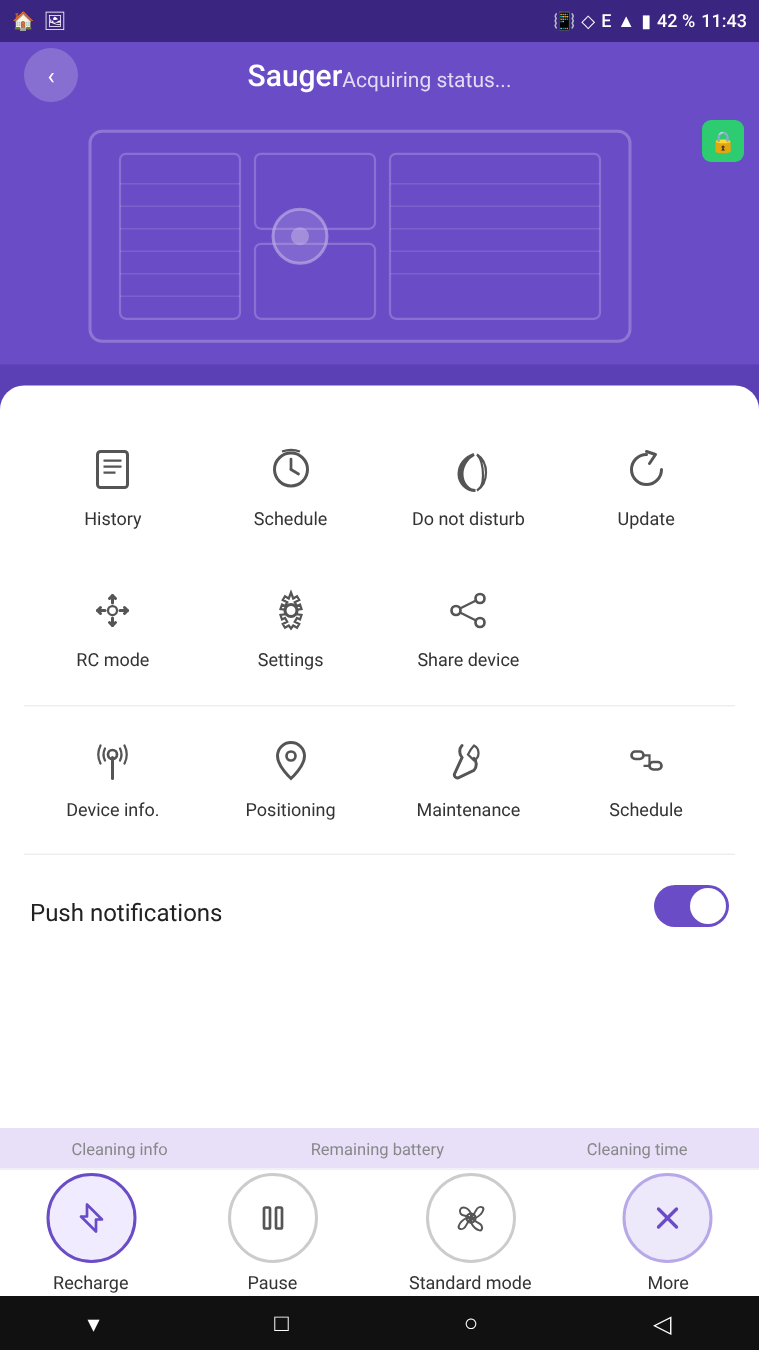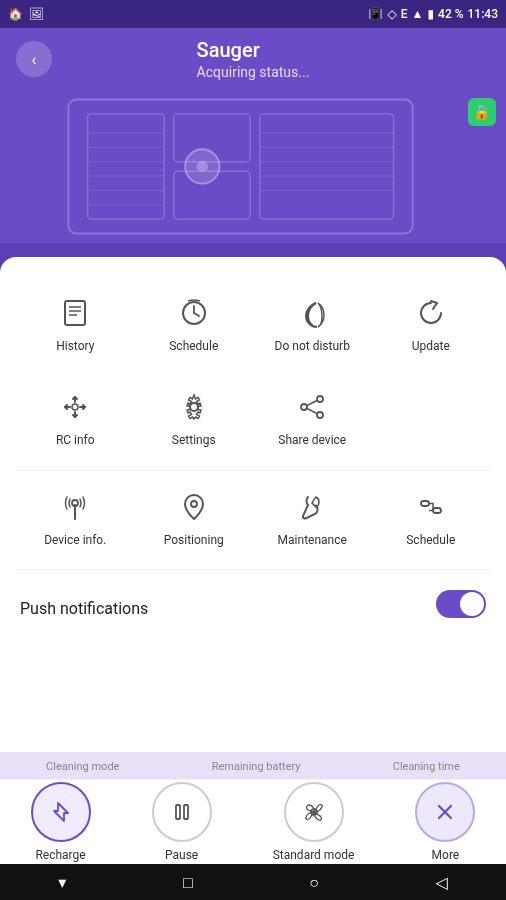--- a/index.html
+++ b/index.html
@@ -269,21 +269,21 @@
     <span>▲</span>
     <span>▮</span>
     <span>42 %</span>
     <span>11:43</span>
   </div>
 </div>
 
 <div class="top-area">
   <div class="top-header">
     <div class="back-btn">‹</div>
-    <div style="display:flex;flex-direction:column;align-items:flex-start;">
+    <div style="display:flex;align-items:flex-end;">
       <span class="device-name">Sauger</span>
       <span class="device-status">Acquiring status...</span>
     </div>
   </div>
   <div class="map-area">
     <svg class="map-svg" viewBox="0 0 506 160" xmlns="http://www.w3.org/2000/svg">
 
       <rect x="60" y="10" width="360" height="140" rx="8" fill="none" stroke="rgba(255,255,255,0.4)" stroke-width="2"></rect>
       <rect x="80" y="25" width="80" height="110" rx="4" fill="none" stroke="rgba(255,255,255,0.35)" stroke-width="1.5"></rect>
       <rect x="170" y="25" width="80" height="50" rx="4" fill="none" stroke="rgba(255,255,255,0.35)" stroke-width="1.5"></rect>
@@ -368,21 +368,21 @@
           <line x1="16" y1="6" x2="16" y2="11" stroke="#555" stroke-width="2" stroke-linecap="round"></line>
           <polyline points="14,8 16,6 18,8" stroke="#555" stroke-width="2" fill="none" stroke-linecap="round" stroke-linejoin="round"></polyline>
           <line x1="16" y1="21" x2="16" y2="26" stroke="#555" stroke-width="2" stroke-linecap="round"></line>
           <polyline points="14,24 16,26 18,24" stroke="#555" stroke-width="2" fill="none" stroke-linecap="round" stroke-linejoin="round"></polyline>
           <line x1="6" y1="16" x2="11" y2="16" stroke="#555" stroke-width="2" stroke-linecap="round"></line>
           <polyline points="8,14 6,16 8,18" stroke="#555" stroke-width="2" fill="none" stroke-linecap="round" stroke-linejoin="round"></polyline>
           <line x1="21" y1="16" x2="26" y2="16" stroke="#555" stroke-width="2" stroke-linecap="round"></line>
           <polyline points="24,14 26,16 24,18" stroke="#555" stroke-width="2" fill="none" stroke-linecap="round" stroke-linejoin="round"></polyline>
         </svg>
       </div>
-      <span class="menu-item-label">RC info</span>
+      <span class="menu-item-label">RC mode</span>
     </div>
 
     <div class="menu-item">
       <div class="menu-item-icon">
         <svg width="32" height="32" viewBox="0 0 32 32" fill="none" xmlns="http://www.w3.org/2000/svg">
           <circle cx="16" cy="16" r="4" stroke="#555" stroke-width="2"></circle>
           <path d="M16 4 L17.5 8 L20 6.5 L21.5 9 L18.5 10.5 L20 13 L22 12 L23 15 L20 15.5 L20 18.5 L23 19 L22 22 L20 21 L18.5 23.5 L21.5 25 L20 27.5 L17.5 26 L16 28 L14.5 26 L12 27.5 L10.5 25 L13.5 23.5 L12 21 L10 22 L9 19 L12 18.5 L12 15.5 L9 15 L10 12 L12 13 L13.5 10.5 L10.5 9 L12 6.5 L14.5 8 Z" stroke="#555" stroke-width="1.5" fill="none"></path>
         </svg>
       </div>
       <span class="menu-item-label">Settings</span>
@@ -457,21 +457,21 @@
   <div class="push-notif-row">
     <span class="push-notif-label">Push notifications</span>
     <div class="toggle">
       <div class="toggle-knob"></div>
     </div>
   </div>
 
 </div>
 
 <div class="stats-bar">
-  <span class="stat-item">Cleaning mode</span>
+  <span class="stat-item">Cleaning info</span>
   <span class="stat-item">Remaining battery</span>
   <span class="stat-item">Cleaning time</span>
 </div>
 
 <div class="bottom-nav">
 
   <div class="nav-item">
     <div class="nav-circle active">
       <svg width="26" height="26" viewBox="0 0 26 26" fill="none" xmlns="http://www.w3.org/2000/svg">
         <path d="M10 4 L10 12 L6 12 L16 22 L16 14 L20 14 Z" stroke="#6a4cc7" stroke-width="1.8" fill="none" stroke-linecap="round" stroke-linejoin="round"></path>

